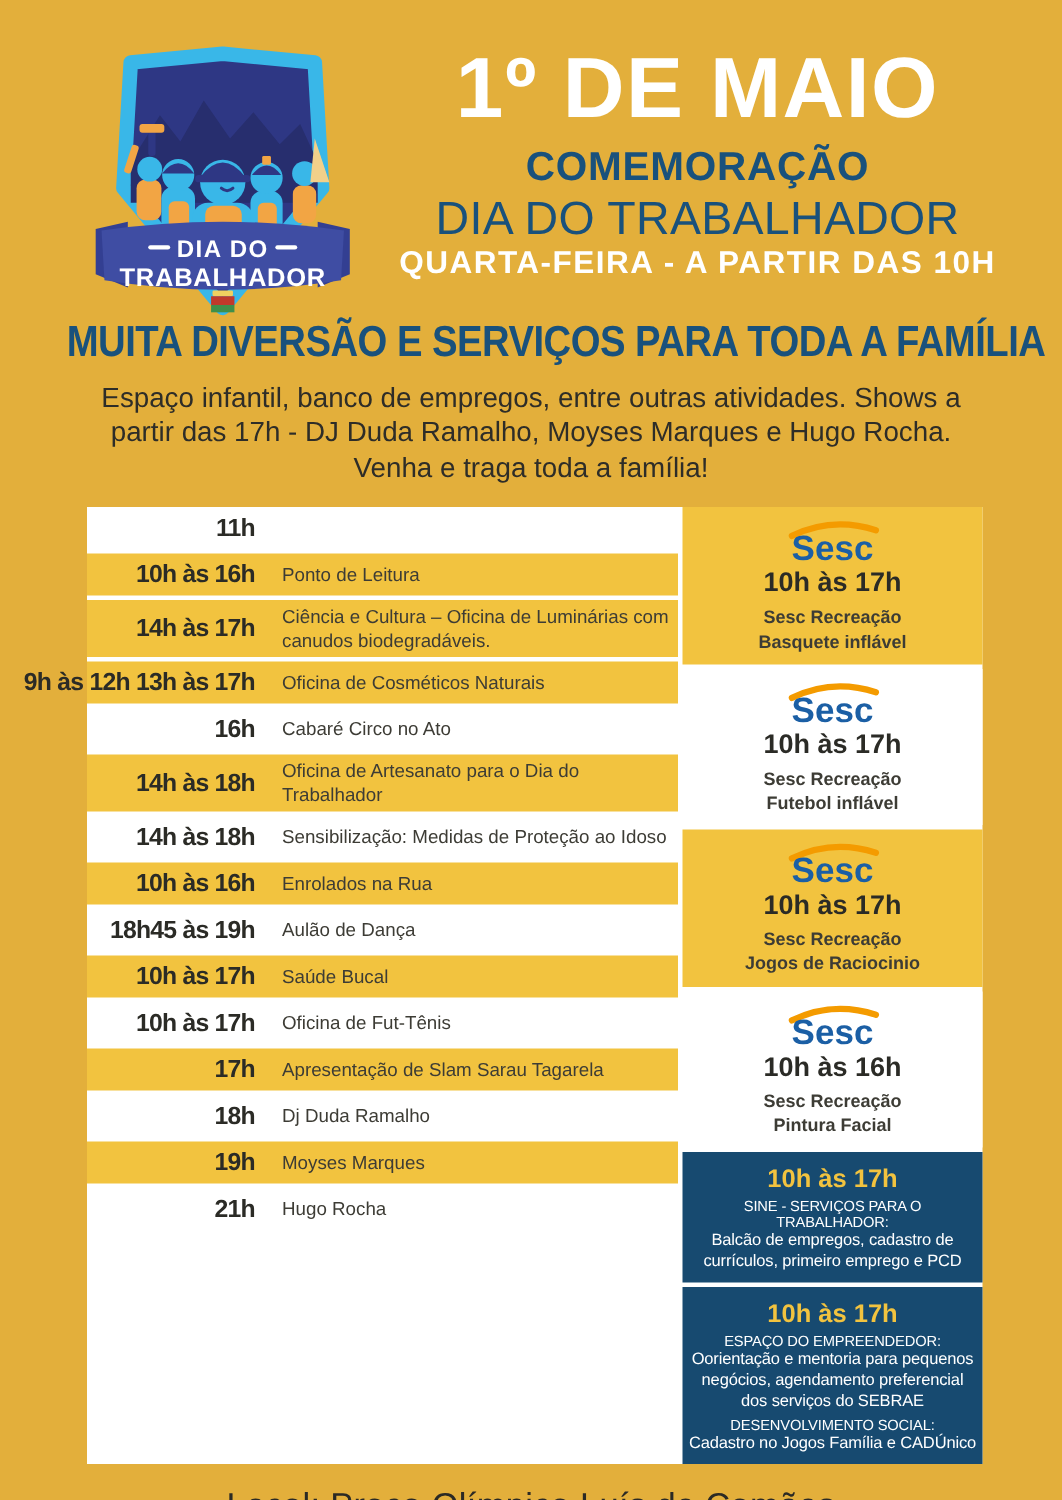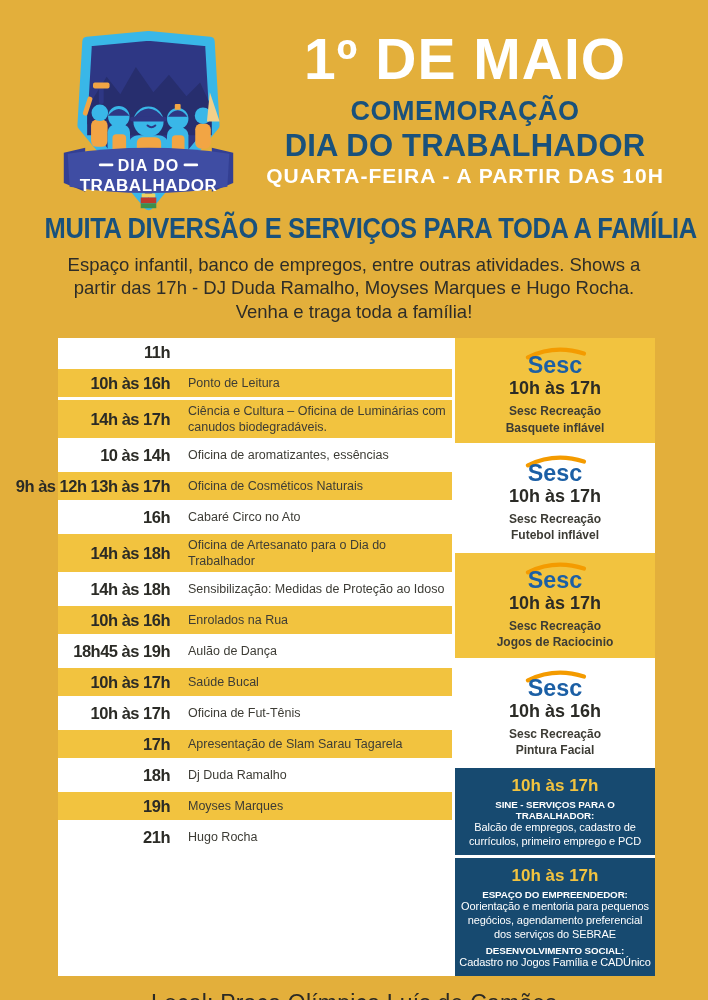--- a/index.html
+++ b/index.html
@@ -11,21 +11,21 @@
     position:relative;
   }
   .poster { width:708px; height:1000px; position:relative; }
 
   
   .header { position:relative; height:212px; }
   .badge { position:absolute; left:56px; top:26px; width:185px; height:185px; }
   .header-text { position:absolute; left:232px; top:30px; width:466px; text-align:center; }
   .main-title { color:#ffffff; font-size:57px; font-weight:bold; letter-spacing:1px; line-height:1.05; }
   .sub1 { color:#19517c; font-size:27px; font-weight:bold; letter-spacing:.5px; margin-top:6px; }
-  .sub2 { color:#19517c; font-size:31px; font-weight:bold; letter-spacing:.2px; margin-top:1px; }
+  .sub2 { color:#19517c; font-size:31px; font-weight:normal; letter-spacing:.2px; margin-top:1px; }
   .date-line { color:#ffffff; font-size:21px; font-weight:bold; letter-spacing:1px; }
 
   
   .intro { text-align:center; }
   .intro-heading { color:#19517c; font-size:29px; font-weight:bold; display:inline-block;
                    transform:scaleX(.88); transform-origin:center; white-space:nowrap; letter-spacing:-.4px; }
   .intro-paragraph { color:#2e2d28; font-size:18.5px; line-height:1.27; width:610px; margin:8px auto 0; }
 
   
   .main-grid { margin:15px 53px 0 58px; display:flex; gap:3px; background:#ffffff; }
@@ -44,21 +44,21 @@
   .svc.white { background:#ffffff; }
   .svc.navy { background:#174a70; }
   .sesc-block { padding-top:7px; }
   .sesc-block .svc-time { font-size:18px; font-weight:bold; color:#2b2b26; margin-top:1px; }
   .sesc-lines { font-size:12px; color:#3d3c35; line-height:1.35; margin-top:4px; padding-bottom:7px;font-weight:bold; }
   .sesc-logo { display:block; margin:0 auto; }
   .b1 { min-height:84px; } .b2 { min-height:82px; } .b3 { min-height:82px; } .b4 { min-height:74px; }
   .b5 { min-height:81px; } .b6 { min-height:87px; }
   .navy-block { padding:8px 4px 7px; color:#ffffff; }
   .navy-time { color:#f2c33f; font-size:17px; font-weight:bold; }
-  .navy-title { font-size:9.8px; font-weight:bold; letter-spacing:-.1px; margin-top:3px; }
+  .navy-title { font-size:9.8px; font-weight:normal; letter-spacing:-.1px; margin-top:3px; }
   .navy-body { font-size:11px; line-height:1.25; letter-spacing:-.1px; }
 
   
   .location { text-align:center; margin-top:14px; font-size:23px; color:#2b2a25; letter-spacing:.2px; }
 </style>
 </head>
 <body>
 
 <div class="poster">
 
@@ -134,24 +134,20 @@
         <div class="cell-time">11h</div>
       </div>
       <div class="row yellow">
         <div class="cell-time">10h às 16h</div>
         <div class="cell-activity">Ponto de Leitura</div>
       </div>
       <div class="row yellow">
         <div class="cell-time">14h às 17h</div>
         <div class="cell-activity">Ciência e Cultura – Oficina de Luminárias com canudos biodegradáveis.</div>
       </div>
-      <div class="row white">
-        <div class="cell-time">10 às 14h</div>
-        <div class="cell-activity">Oficina de aromatizantes, essências</div>
-      </div>
       <div class="row yellow">
         <div class="cell-time">9h às 12h 13h às 17h</div>
         <div class="cell-activity">Oficina de Cosméticos Naturais</div>
       </div>
       <div class="row white">
         <div class="cell-time">16h</div>
         <div class="cell-activity">Cabaré Circo no Ato</div>
       </div>
       <div class="row yellow">
         <div class="cell-time">14h às 18h</div>

